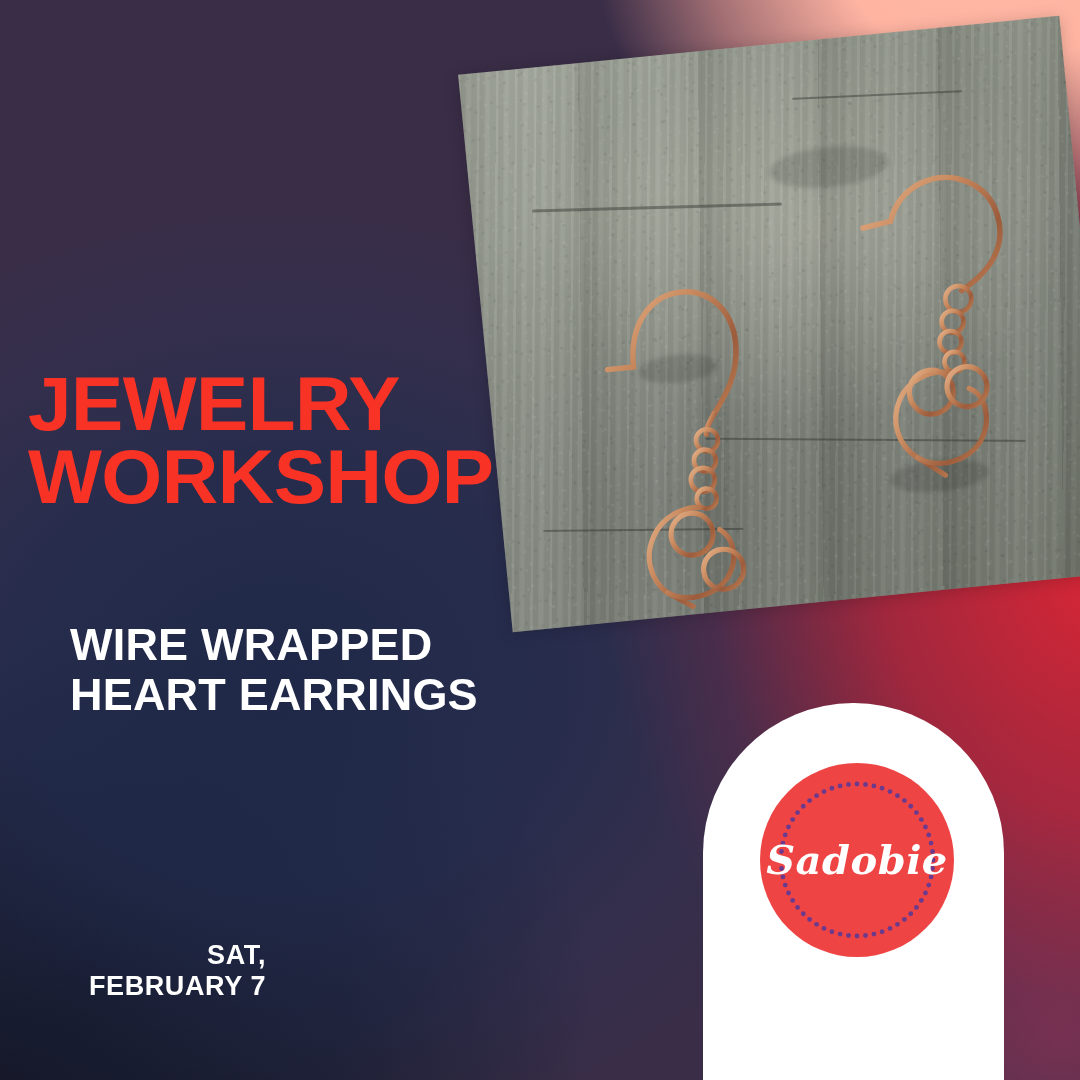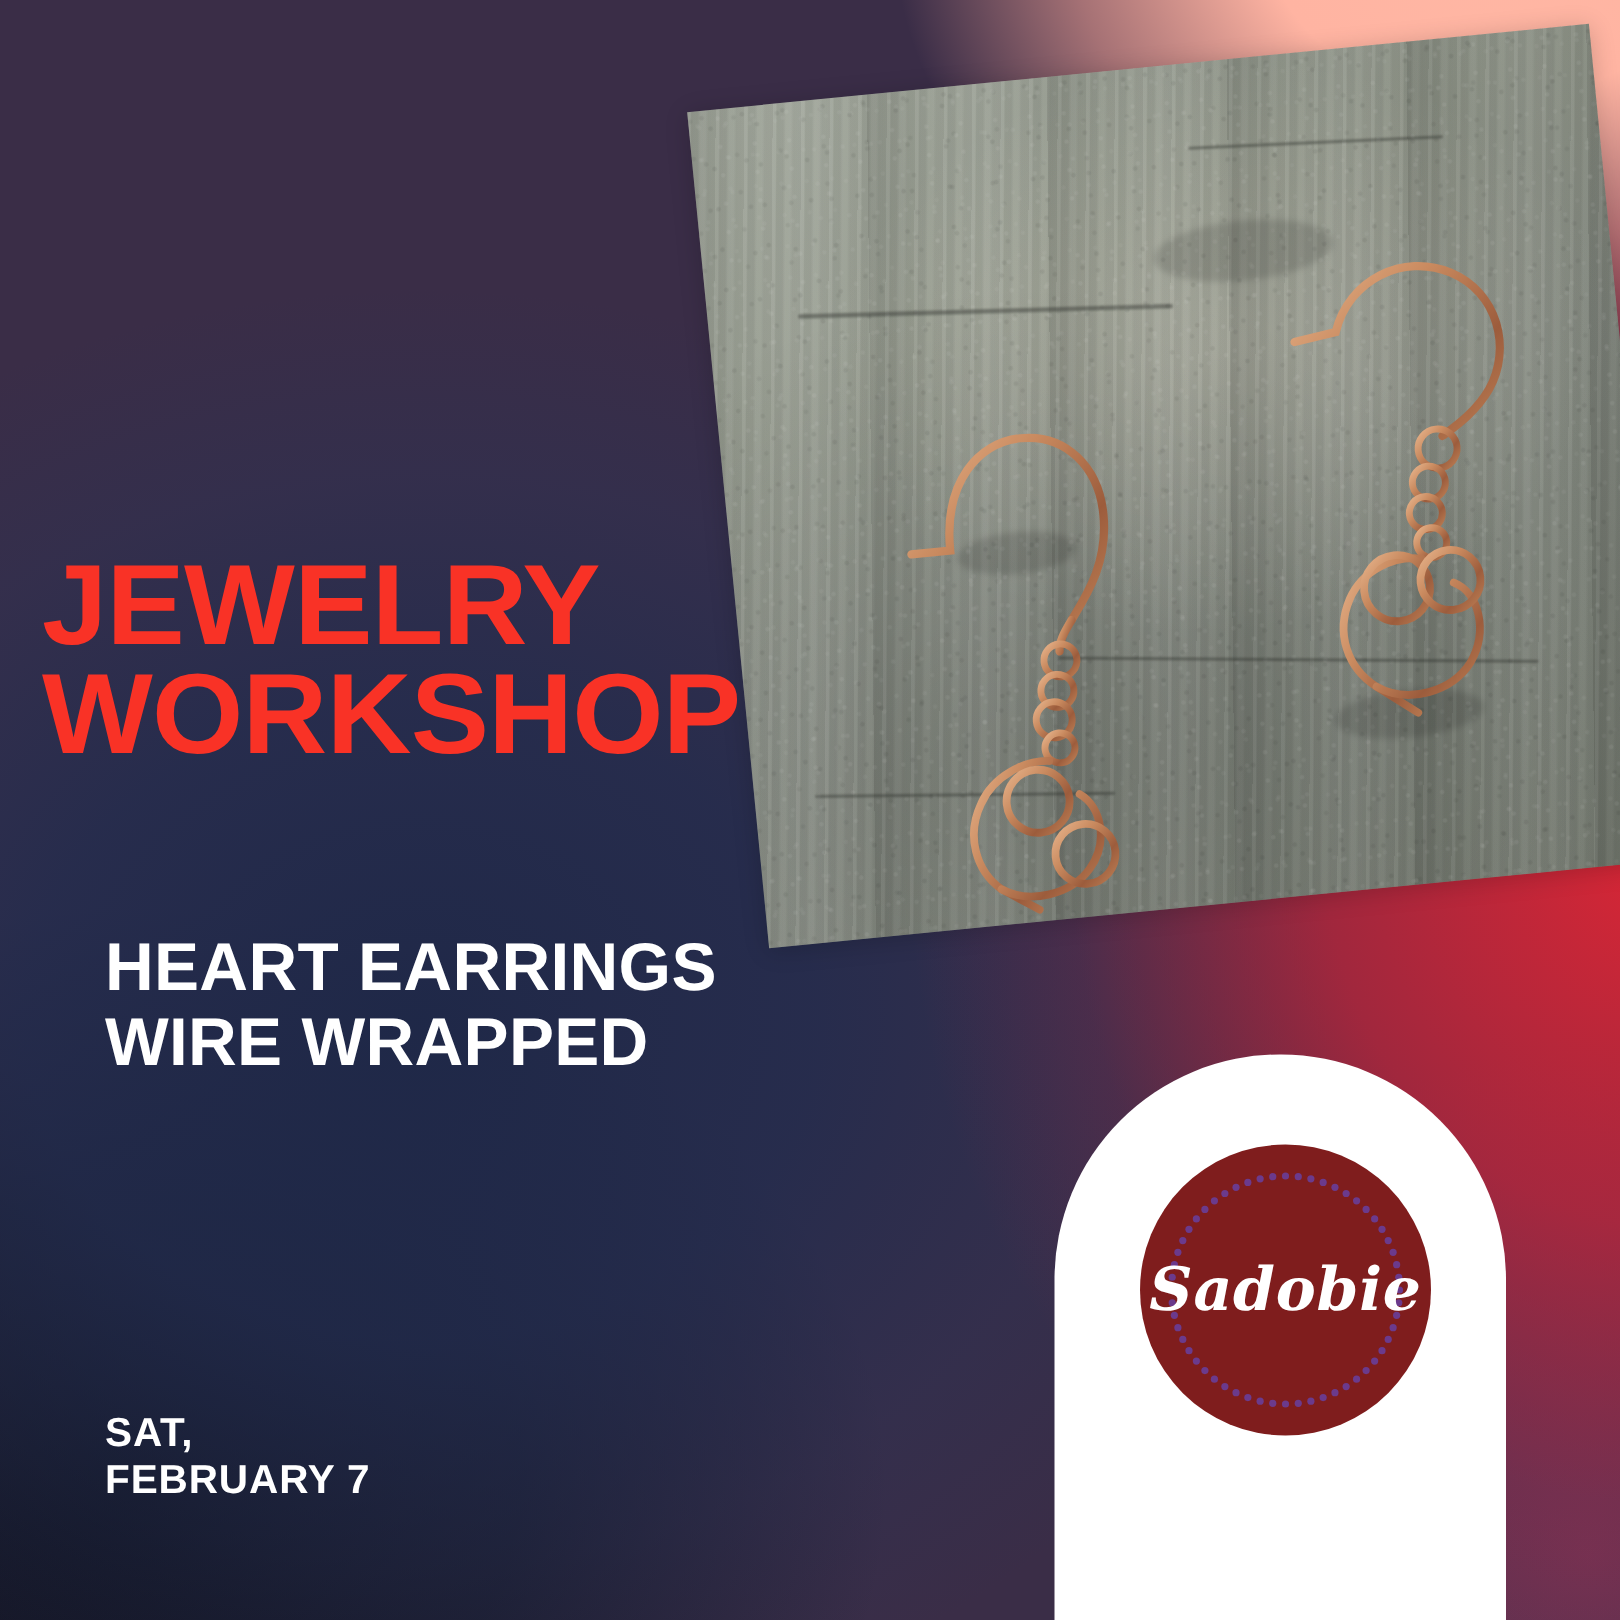--- a/index.html
+++ b/index.html
@@ -88,30 +88,30 @@
     letter-spacing:.2px;text-transform:uppercase;
   }
   .detail div{white-space:nowrap;}
 
   .schedule{
     position:absolute;left:70px;top:940px;width:600px;
     display:flex;align-items:baseline;
     color:#fff;font-weight:700;font-size:27px;letter-spacing:.6px;
     text-transform:uppercase;
   }
-  .schedule .date{width:196px;}
+  .schedule .date{width:196px;text-align:right;}
 
   
   .logo-arch{
     position:absolute;left:703px;top:703px;width:301px;height:377px;
     background:#fff;border-radius:150px 150px 0 0;
   }
   .logo-circle{
     position:absolute;left:760px;top:763px;width:194px;height:194px;
-    border-radius:50%;background:#7f1d1d;
+    border-radius:50%;background:#ef4444;
     display:flex;align-items:center;justify-content:center;text-align:center;
   }
   .logo-dots{position:absolute;left:14px;top:14px;width:166px;height:166px;}
   .logo-word{
     position:relative;color:#fff;
     font-family:"DejaVu Serif", serif;
     font-style:italic;font-weight:700;font-size:40px;
     letter-spacing:.5px;line-height:1;z-index:2;
   }
 </style>
@@ -194,22 +194,22 @@
       </div>
     </div>
   </div>
 
   <div class="headline">
     <div>JEWELRY</div>
     <div>WORKSHOP</div>
   </div>
 
   <div class="subhead">
+    <div>WIRE WRAPPED</div>
     <div>HEART EARRINGS</div>
-    <div>WIRE WRAPPED</div>
   </div>
 
 
   <div class="schedule">
     <span class="date">SAT, FEBRUARY 7</span>
   </div>
 
   <div class="logo-arch"></div>
   <div class="logo-circle">
     <svg class="logo-dots" viewBox="0 0 166 166">

